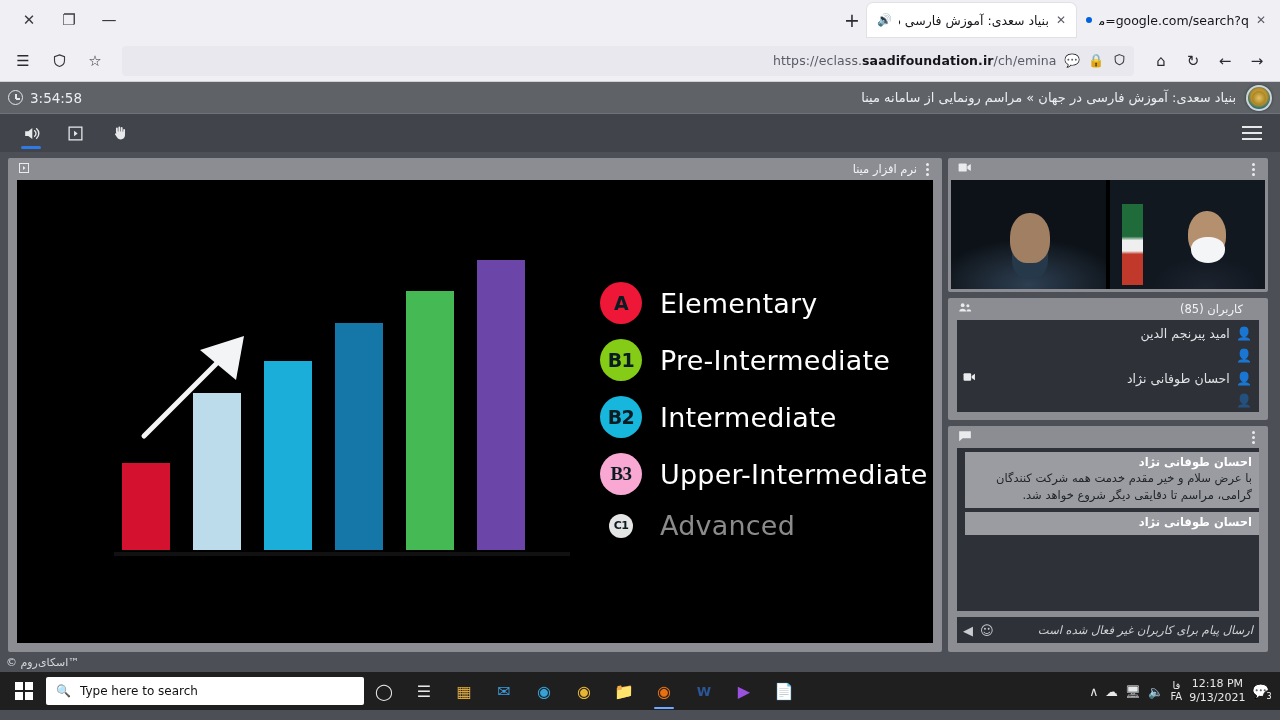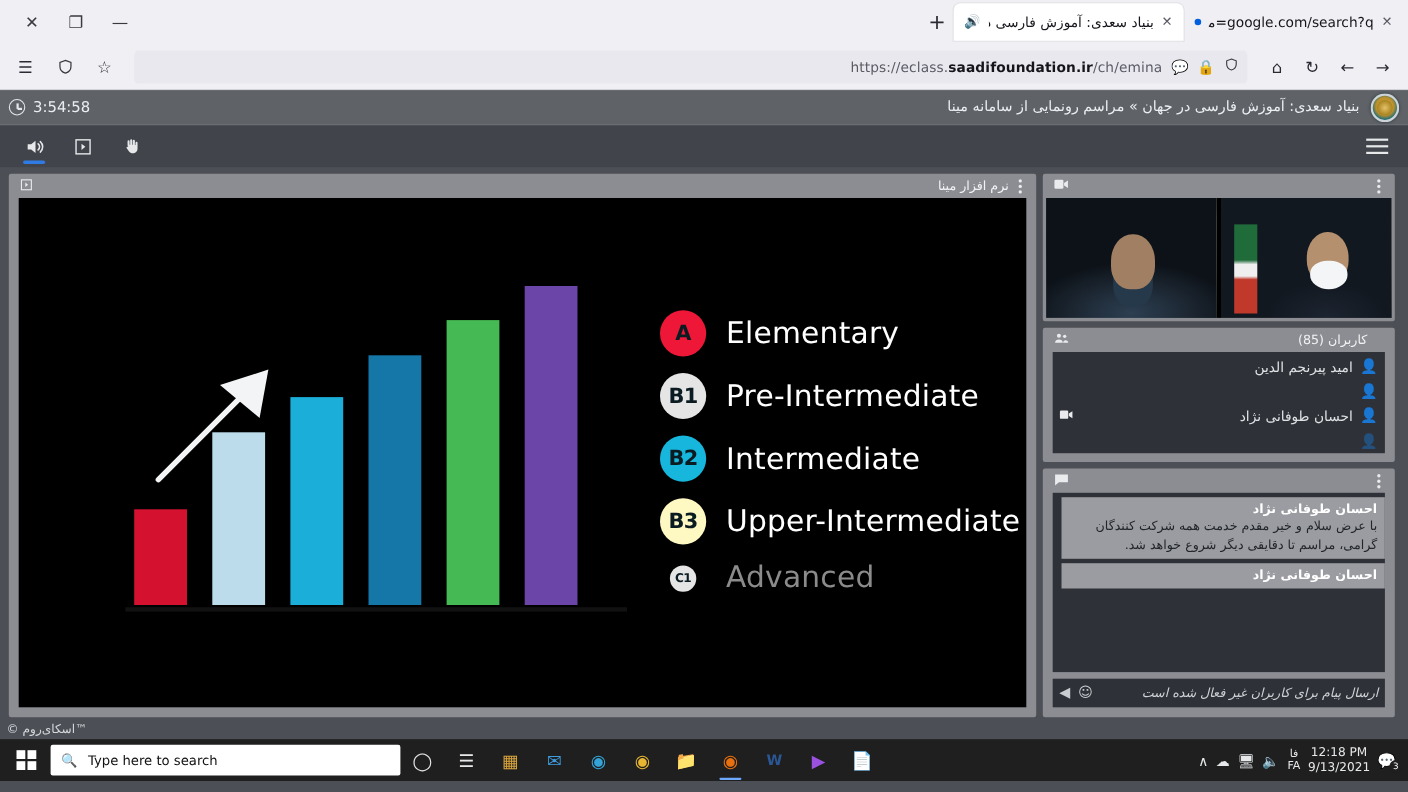--- a/index.html
+++ b/index.html
@@ -378,29 +378,29 @@
           </svg>
           <div class="chart-base"></div>
         </div>
 
         <div class="legend">
           <div class="legend-row">
             <span class="badge" style="background: rgb(238, 23, 55);">A</span>
             <span class="legend-label" style="color: rgb(255, 255, 255);">Elementary</span>
           </div>
           <div class="legend-row">
-            <span class="badge" style="background: #e5e5e5;">B1</span>
+            <span class="badge" style="background: #84cc16;">B1</span>
             <span class="legend-label" style="color: rgb(255, 255, 255);">Pre-Intermediate</span>
           </div>
           <div class="legend-row">
             <span class="badge" style="background: rgb(23, 182, 221);">B2</span>
             <span class="legend-label" style="color: rgb(255, 255, 255);">Intermediate</span>
           </div>
           <div class="legend-row">
-            <span class="badge" style="background: #fef9c3;">B3</span>
+            <span class="badge" style="background: #f9a8d4; font-family: Liberation Serif, serif;">B3</span>
             <span class="legend-label" style="color: rgb(255, 255, 255);">Upper-Intermediate</span>
           </div>
           <div class="legend-row">
             <span class="badge small" style="background: #e5e5e5;">C1</span>
             <span class="legend-label dim" style="color: rgb(139, 139, 139);">Advanced</span>
           </div>
         </div>
 
       </div>
     </div>

